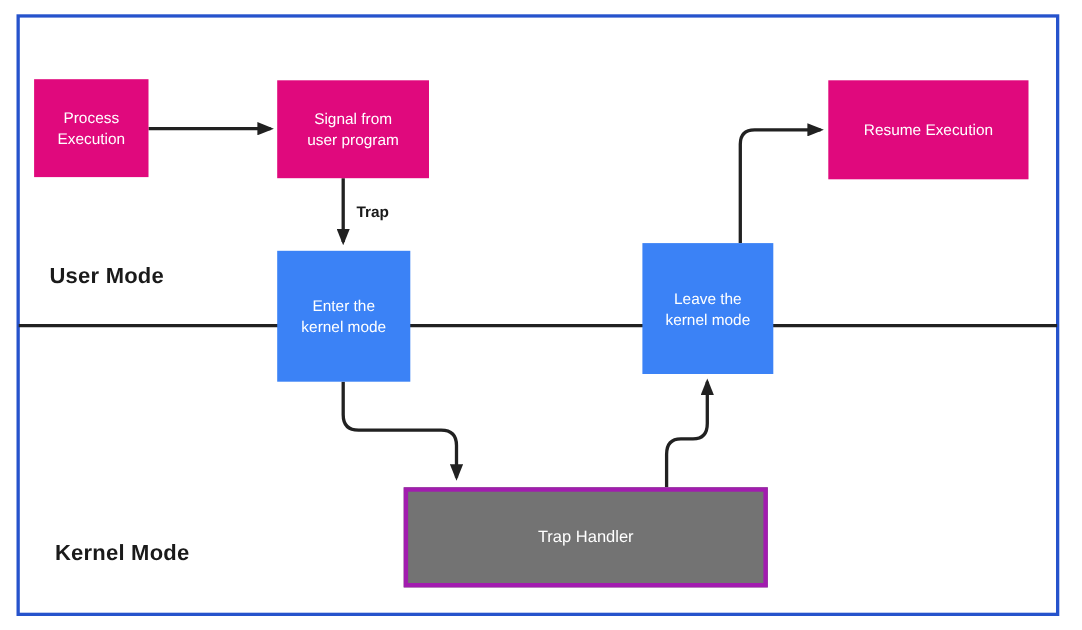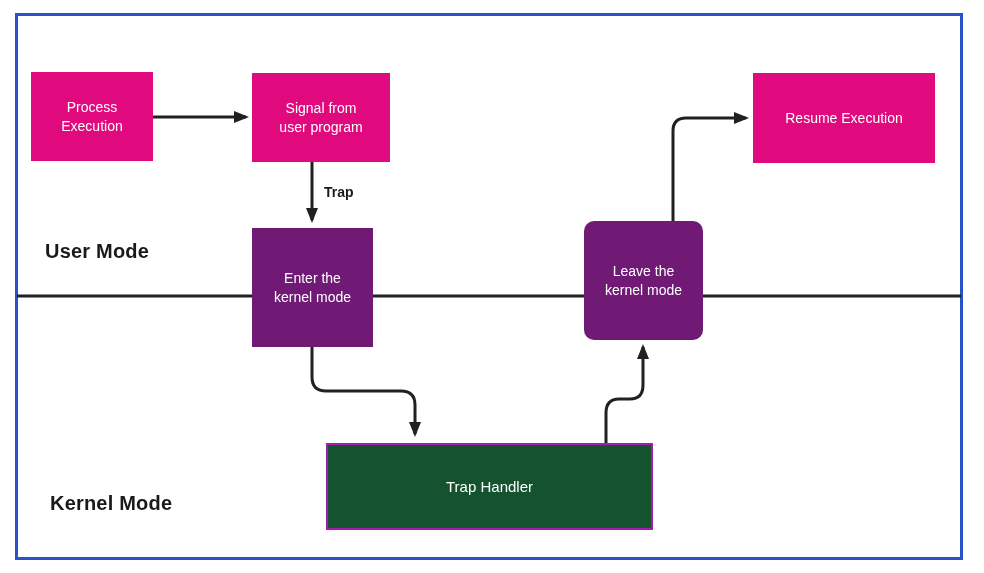--- a/index.html
+++ b/index.html
@@ -38,47 +38,48 @@
     display: flex;
     align-items: center;
     justify-content: center;
     text-align: center;
     color: #ffffff;
     font-size: 14px;
     line-height: 1.3;
     white-space: pre-line;
   }
   .node.pink { background: #e0097d; }
-  .node.red { background: #701a75; }
+  .node.red { background: #3b82f6; }
   .node.green {
-    background: #14532d;
-    border: 2px solid #a21caf;
+    background: #737373;
+    border: 4px solid #a21caf;
     font-size: 15px;
+    margin-left: 41px;
   }
   .mode-label {
     position: absolute;
     z-index: 2;
     color: #1a1a1a;
     font-weight: bold;
     font-size: 20px;
     letter-spacing: 0.2px;
   }
   .edge-label {
     position: absolute;
     z-index: 2;
     color: #1a1a1a;
     font-weight: bold;
     font-size: 14px;
   }
   
-  .n-process { left: 31px;  top: 72px;  width: 122px; height: 89px; }
+  .n-process { left: 31px;  top: 72px;  width: 104px; height: 89px; }
   .n-signal  { left: 252px; top: 73px;  width: 138px; height: 89px; }
   .n-resume  { left: 753px; top: 73px;  width: 182px; height: 90px; }
   .n-enter   { left: 252px; top: 228px; width: 121px; height: 119px; }
-  .n-leave   { left: 584px; top: 221px; width: 119px; height: 119px; border-radius: 10px; }
+  .n-leave   { left: 584px; top: 221px; width: 119px; height: 119px; }
   .n-traph   { left: 326px; top: 443px; width: 323px; height: 83px; }
   .l-user    { left: 45px;  top: 240px; }
   .l-kernel  { left: 50px;  top: 492px; }
   .l-trap    { left: 324px; top: 184px; }
 </style>
 </head>
 <body>
 
 <div class="canvas">
 

